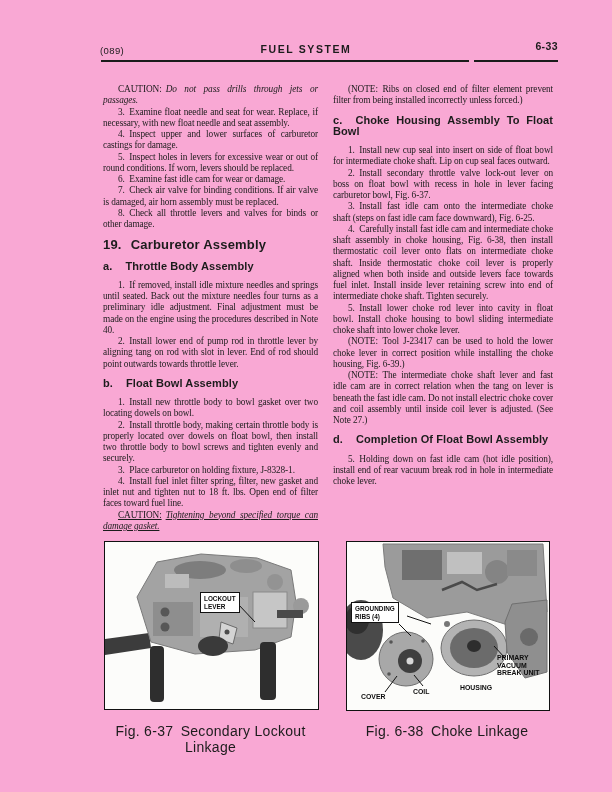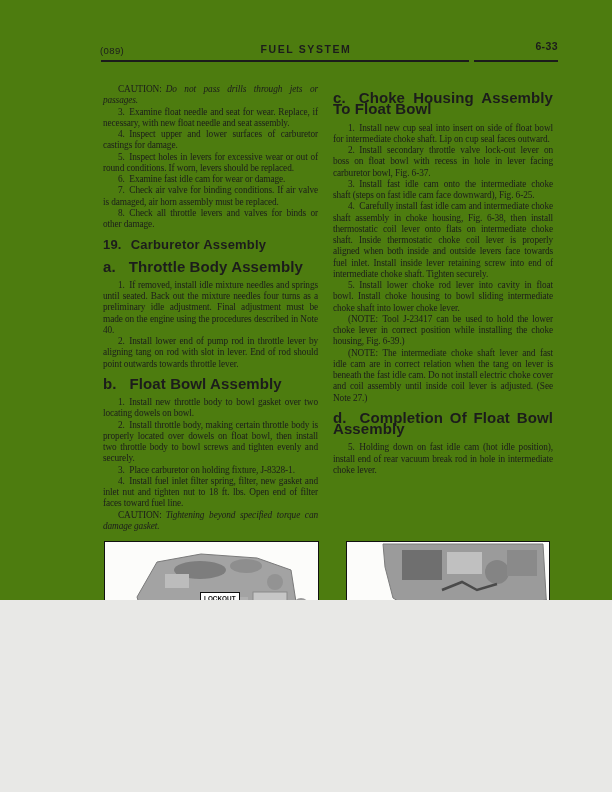--- a/index.html
+++ b/index.html
@@ -1,41 +1,41 @@
 <!DOCTYPE html>
 <html><head>
 <meta charset="utf-8">
 <style>
   html,body{margin:0;padding:0;background:#e8e8e6;}
-  .page{position:relative;width:612px;height:600px;background:#4d7c0f;
+  .page{position:relative;width:612px;height:792px;background:#f9a8d4;
         font-family:"Liberation Serif",serif;color:#1c1c1c;overflow:hidden;margin:0 auto;}
   
   .hdr-code{position:absolute;left:100px;top:45px;font-family:"Liberation Sans",sans-serif;
             font-size:9.5px;letter-spacing:.4px;}
   .hdr-title{position:absolute;left:0;right:0;top:43px;text-align:center;
              font-family:"Liberation Sans",sans-serif;font-weight:bold;font-size:10.5px;letter-spacing:1.6px;}
   .hdr-page{position:absolute;left:510px;top:40px;width:48px;text-align:right;
             font-family:"Liberation Sans",sans-serif;font-weight:bold;font-size:10.5px;letter-spacing:.4px;}
   .rule-seg{position:absolute;top:60px;height:2.3px;background:#1b1b1b;}
   .rule-a{left:101px;width:368px;}
   .rule-b{left:474px;width:84px;}
   
   .col{position:absolute;top:84px;font-size:9.3px;line-height:11.25px;
        text-align:justify;letter-spacing:-.1px;}
   .col-left{left:103px;width:215px;}
   .col-right{left:333px;width:220px;}
   .col p{margin:0;text-indent:15px;}
   .caution{margin:1px 18px 5px 11px;text-indent:2px;}
   .caution .cap{font-style:normal;margin-right:4px;}
   .caution .it{font-style:italic;}
-  .caution-b{margin-top:5px;}
+  .caution-b{margin-top:5px;text-decoration:underline;}
   .note{margin:4px 28px 4px 0;text-indent:20px;}
   h2.sec{font-family:"Liberation Sans",sans-serif;font-weight:bold;font-size:13px;
          margin:9px 0 10px 0;letter-spacing:.2px;}
-  h3.sub{font-family:"Liberation Sans",sans-serif;font-weight:bold;font-size:15px;
+  h3.sub{font-family:"Liberation Sans",sans-serif;font-weight:bold;font-size:11px;
          margin:8px 0 8px 0;letter-spacing:.1px;}
   h2 .pfx{margin-right:9px;}
   h3 .pfx{margin-right:13px;}
   
   .figure{position:absolute;background:#fdfdfc;border:1.6px solid #111;}
   .fig37{left:104px;top:541px;width:213px;height:167px;}
   .fig38{left:346px;top:541px;width:202px;height:168px;}
   .figure svg{position:absolute;left:0;top:0;}
   .photo-label{position:absolute;font-family:"Liberation Sans",sans-serif;font-weight:bold;
                font-size:6.4px;line-height:7.6px;white-space:pre-line;color:#0d0d0d;}
@@ -75,20 +75,21 @@
     <h3 class="sub"><span class="pfx">b.</span><span>Float Bowl Assembly</span></h3>
     <p>1. Install new throttle body to bowl gasket over two locating dowels on bowl.</p>
     <p>2. Install throttle body, making certain throttle body is properly located over dowels on float bowl, then install two throttle body to bowl screws and tighten evenly and securely.</p>
     <p>3. Place carburetor on holding fixture, J-8328-1.</p>
     <p>4. Install fuel inlet filter spring, filter, new gasket and inlet nut and tighten nut to 18 ft. lbs. Open end of filter faces toward fuel line.</p>
 
     <p class="caution caution-b"><span class="cap">CAUTION:</span><span class="it">Tightening beyond specified torque can damage gasket.</span></p>
   </div>
 
   <div class="col col-right">
+    <p class="note">(NOTE: Ribs on closed end of filter element prevent filter from being installed incorrectly unless forced.)</p>
 
     <h3 class="sub"><span class="pfx">c.</span><span>Choke Housing Assembly To Float Bowl</span></h3>
     <p>1. Install new cup seal into insert on side of float bowl for intermediate choke shaft. Lip on cup seal faces outward.</p>
     <p>2. Install secondary throttle valve lock-out lever on boss on float bowl with recess in hole in lever facing carburetor bowl, Fig. 6-37.</p>
     <p>3. Install fast idle cam onto the intermediate choke shaft (steps on fast idle cam face downward), Fig. 6-25.</p>
     <p>4. Carefully install fast idle cam and intermediate choke shaft assembly in choke housing, Fig. 6-38, then install thermostatic coil lever onto flats on intermediate choke shaft. Inside thermostatic choke coil lever is properly aligned when both inside and outside levers face towards fuel inlet. Install inside lever retaining screw into end of intermediate choke shaft. Tighten securely.</p>
     <p>5. Install lower choke rod lever into cavity in float bowl. Install choke housing to bowl sliding intermediate choke shaft into lower choke lever.</p>
 
     <p class="note">(NOTE: Tool J-23417 can be used to hold the lower choke lever in correct position while installing the choke housing, Fig. 6-39.)</p>
     <p class="note">(NOTE: The intermediate choke shaft lever and fast idle cam are in correct relation when the tang on lever is beneath the fast idle cam. Do not install electric choke cover and coil assembly until inside coil lever is adjusted. (See Note 27.)</p>

